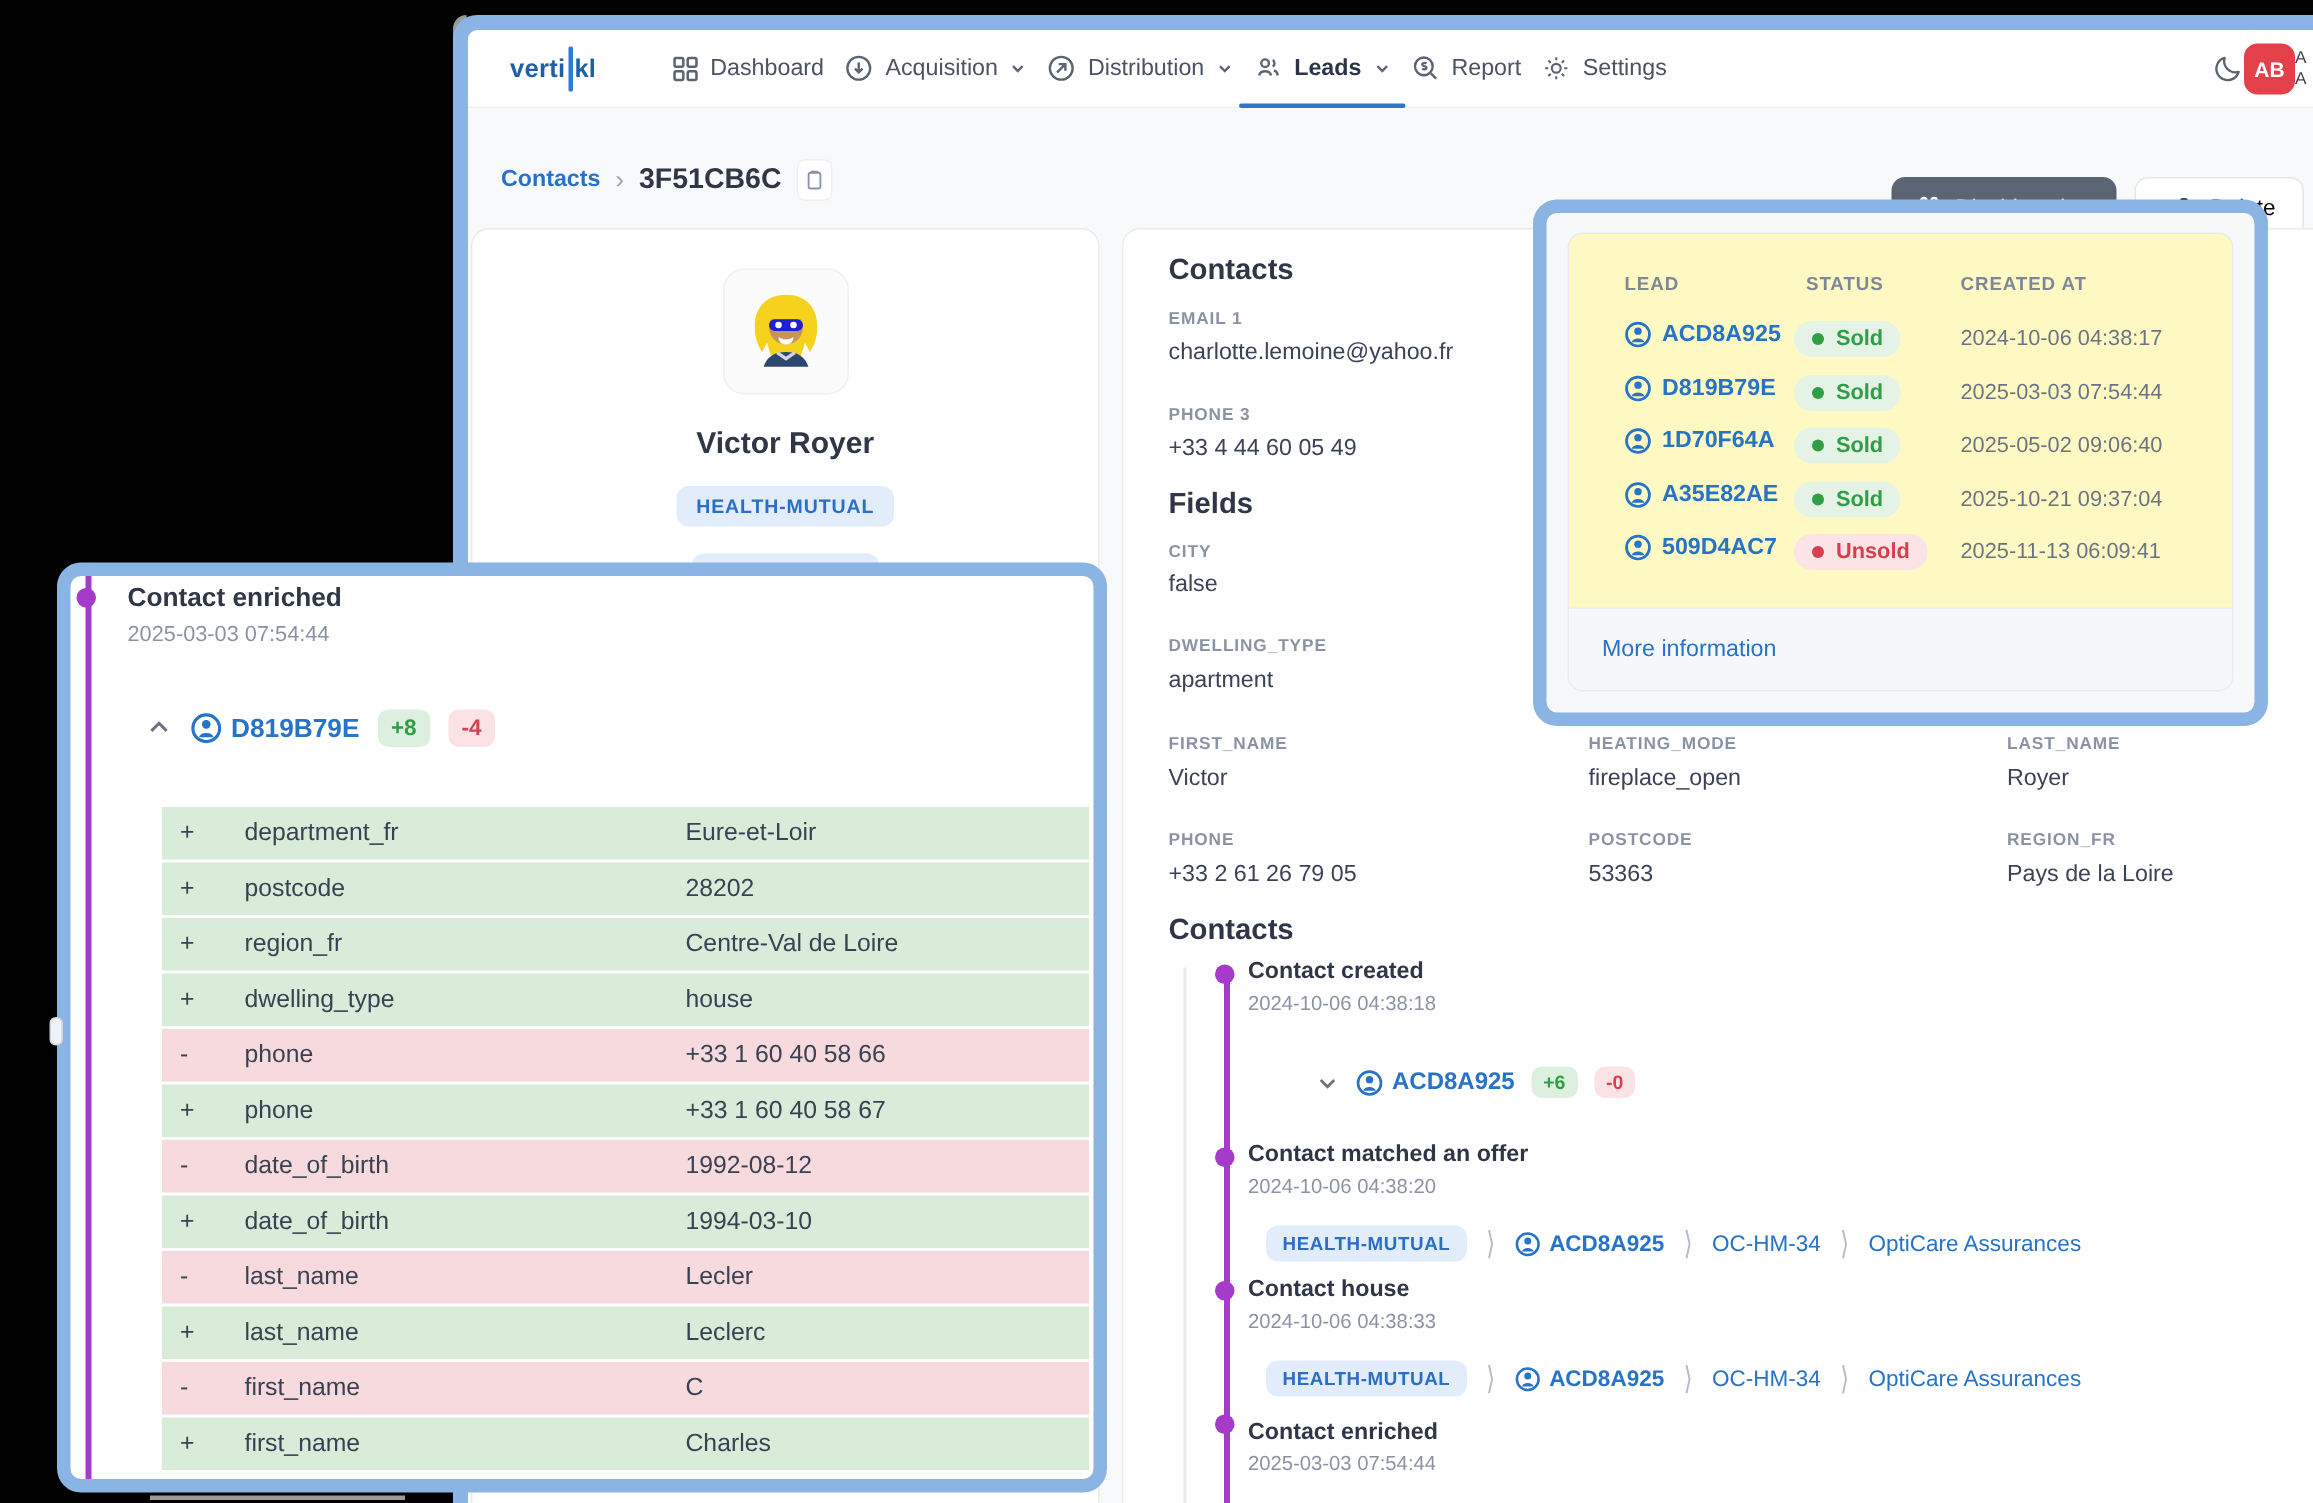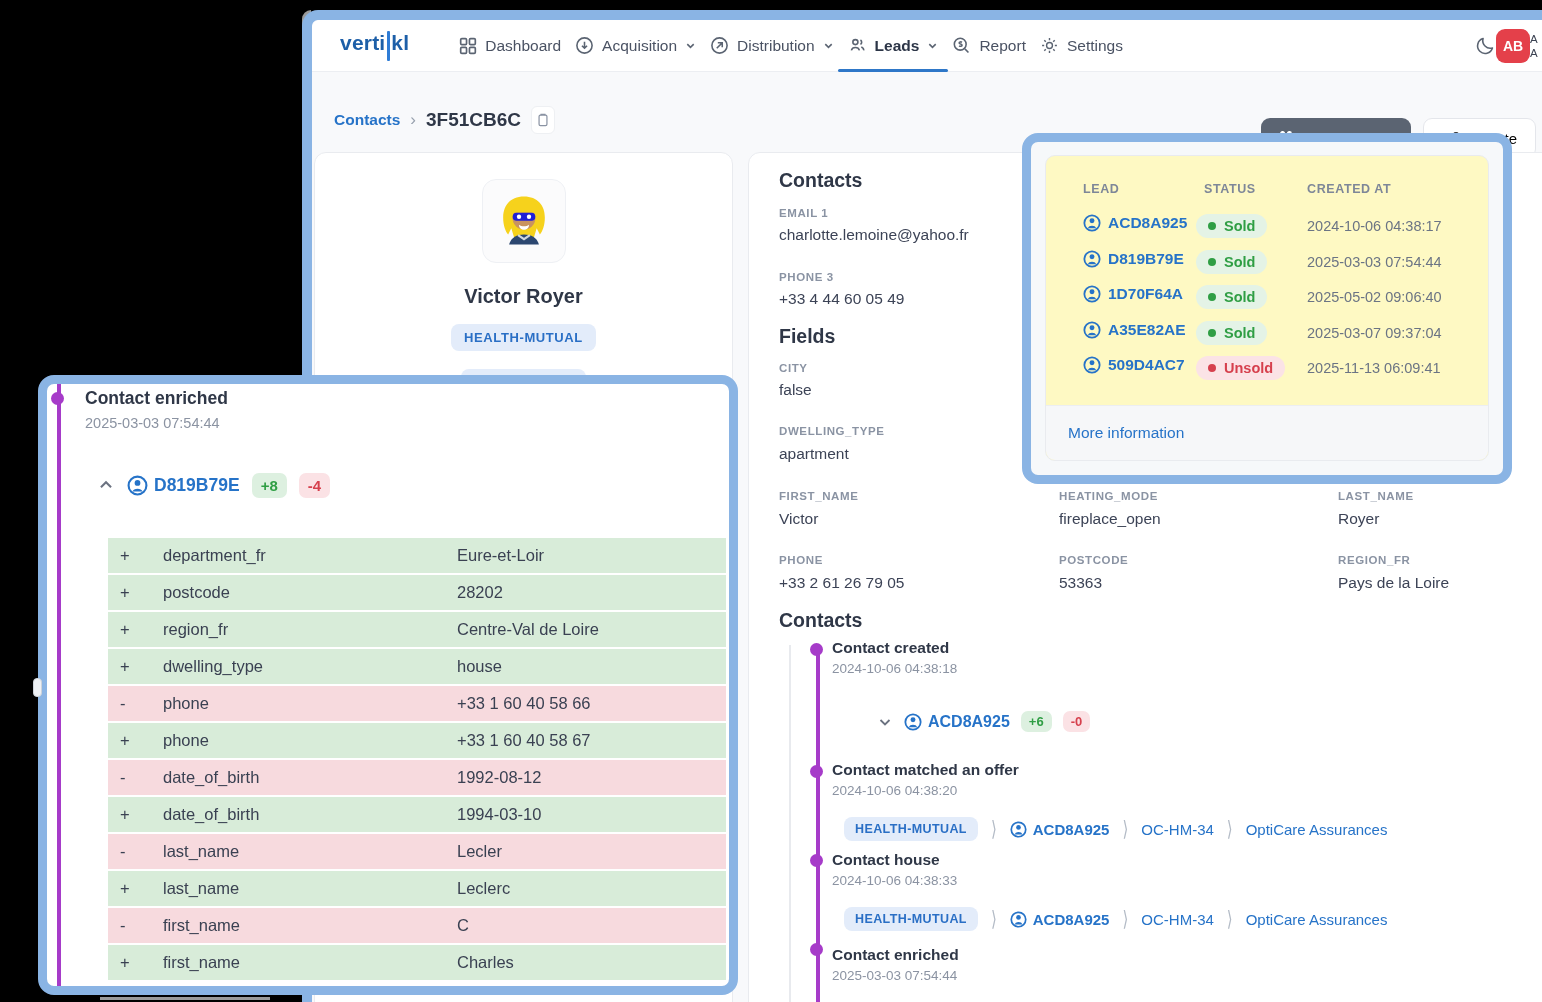--- a/index.html
+++ b/index.html
@@ -12,21 +12,21 @@
   .back-strip-h { position:absolute; left:100px; top:997px; width:170px; height:3px; background:#9a9a9a; }
 
   
   .app { position:absolute; left:302px; top:10px; right:-10px; bottom:-6px;
     border-top:10px solid #8ab4e4; border-left:10px solid #8ab4e4;
     border-top-left-radius:16px; background:#f8f9fb; overflow:hidden; }
 
   
   .navbar { position:absolute; left:0; top:0; right:0; height:52px; background:#fff;
     border-bottom:1px solid #eceef2; display:flex; align-items:center; padding:0 14px 0 28px; border-top-left-radius:8px; }
-  .logo { display:flex; font-weight:bold; font-size:21px; color:#1d5fa8; letter-spacing:.2px; }
+  .logo { display:flex; align-items:center; font-weight:bold; font-size:17px; color:#1d5fa8; letter-spacing:.2px; }
   .logo-bar { width:3px; height:30px; background:#2f7cd6; margin:0 1px 0 2px; border-radius:1px; }
   .nav-items { display:flex; gap:14px; margin-left:50px; }
   .nav-item { position:relative; height:52px; display:flex; align-items:center; gap:8px; font-size:15.5px; color:#4a5263; cursor:pointer; }
   .nav-item svg { color:#5b6472; }
   .nav-item.active { color:#2c3547; font-weight:bold; }
   .nav-item.active .underline { position:absolute; left:-10px; right:-10px; bottom:0; height:3px; background:#2e77c8; border-radius:2px; }
   .chev { color:#8a93a3; }
   .nav-right { margin-left:auto; display:flex; align-items:center; gap:0; }
   .moon { color:#5b6472; cursor:pointer; display:flex; }
   .avatar-badge { width:34px; height:34px; border-radius:9px; background:#e4404a; color:#fff; font-weight:bold; font-size:14px; display:flex; align-items:center; justify-content:center; cursor:pointer; }
@@ -424,21 +424,21 @@
               <circle cx="8" cy="8" r="6.8" fill="none" stroke="#2673c8" stroke-width="1.6"></circle>
               <circle cx="8" cy="6" r="2.2" fill="#2673c8"></circle>
               <path d="M4.2 12.6a4 3.2 0 0 1 7.6 0z" fill="#2673c8"></path>
             </svg>
             <span>A35E82AE</span>
           </span>
         <span class="status-pill st-sold">
             <span class="dot"></span>
             <span>Sold</span>
           </span>
-        <span class="lr-date">2025-03-07 09:37:04</span>
+        <span class="lr-date">2025-10-21 09:37:04</span>
       </div>
       <div class="lead-row" style="top:200px;">
         <span class="lr-id">
             <svg width="18" height="18" viewBox="0 0 16 16">
               <circle cx="8" cy="8" r="6.8" fill="none" stroke="#2673c8" stroke-width="1.6"></circle>
               <circle cx="8" cy="6" r="2.2" fill="#2673c8"></circle>
               <path d="M4.2 12.6a4 3.2 0 0 1 7.6 0z" fill="#2673c8"></path>
             </svg>
             <span>509D4AC7</span>
           </span>

